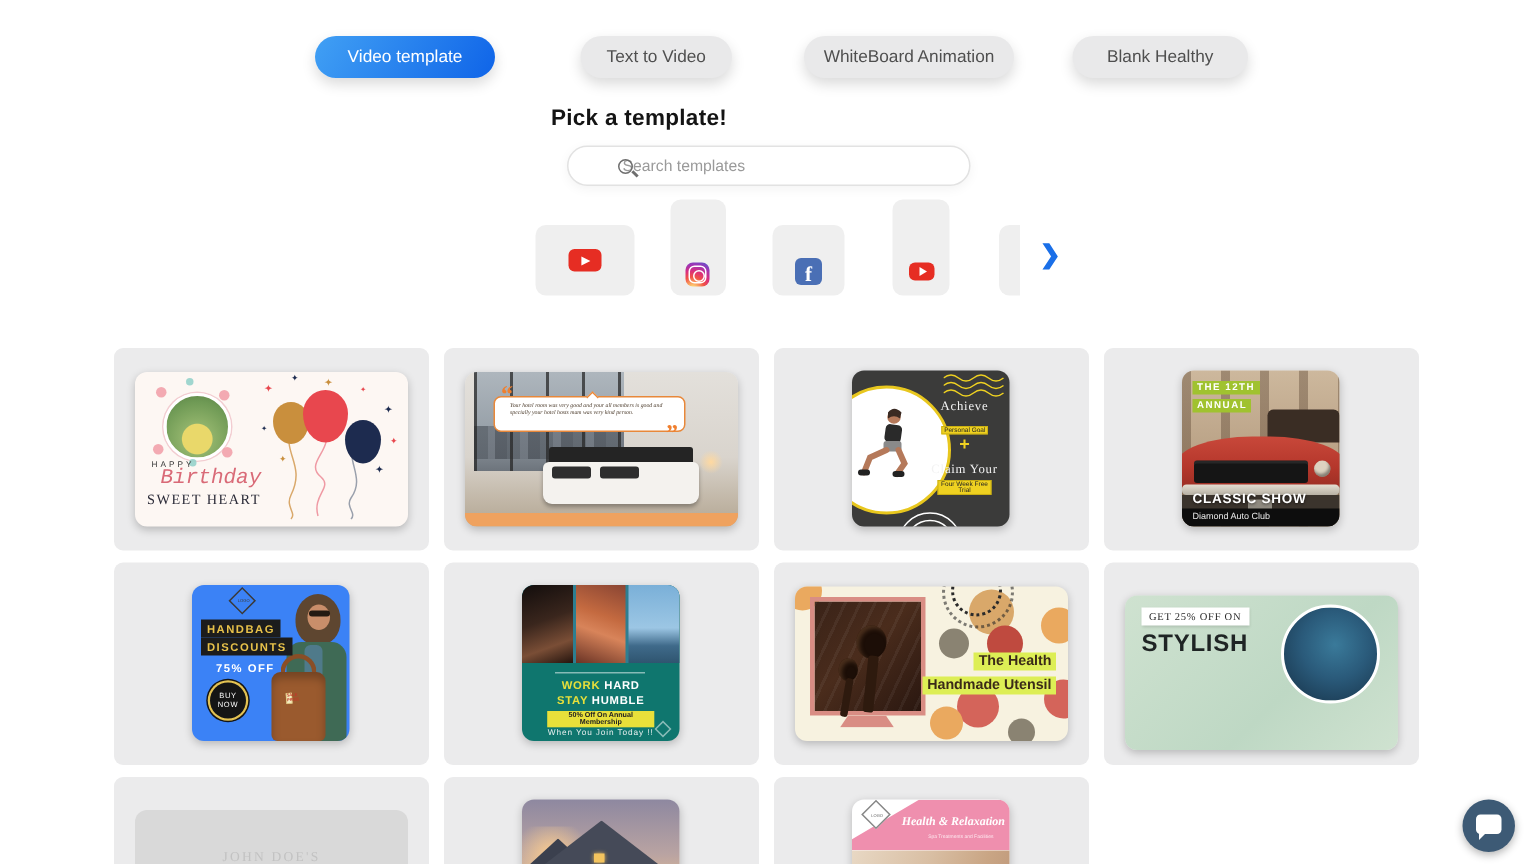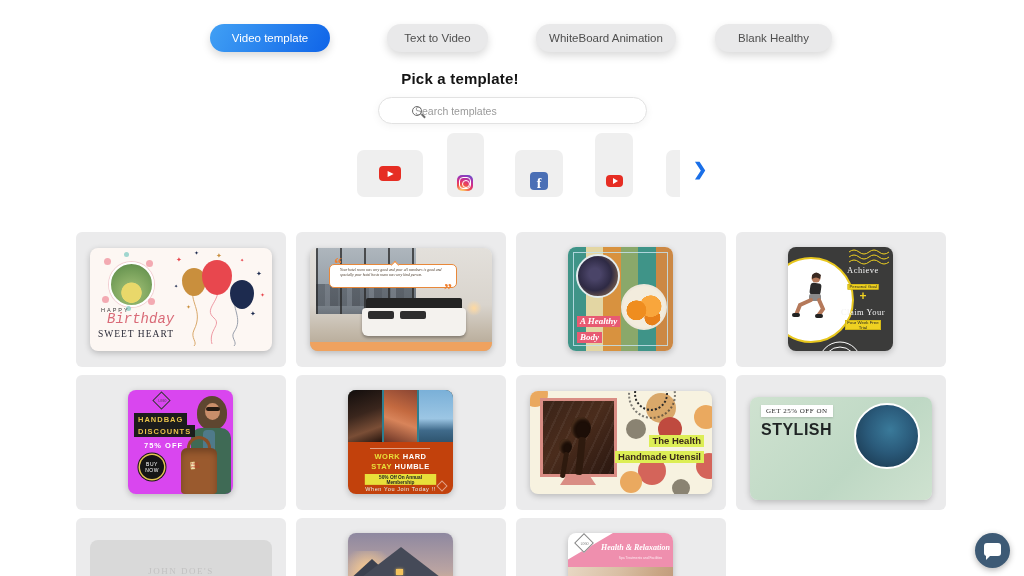--- a/index.html
+++ b/index.html
@@ -4,21 +4,21 @@
 <style>
   * { margin:0; padding:0; box-sizing:border-box; }
   html,body { width:1024px; height:576px; }
   body { position:relative; overflow:hidden; background:#ffffff; font-family:"Liberation Sans",sans-serif; }
 
   
   .pill { position:absolute; top:24px; height:28px; border-radius:14px; display:flex; align-items:center; justify-content:center;
           font-size:11.5px; color:#4f4f4f; background:#e9e9ea; box-shadow:0 4px 9px rgba(0,0,0,.15); cursor:pointer; }
   .pill.active { background:linear-gradient(120deg,#41a0f4,#0f64e8); color:#fff; }
 
-  .page-title { position:absolute; top:70px; left:0; width:852px; text-align:center; font-size:15px; font-weight:700; color:#141414; letter-spacing:.2px;margin-left:34px; }
+  .page-title { position:absolute; top:70px; left:0; width:852px; text-align:center; font-size:15px; font-weight:700; color:#141414; letter-spacing:.2px; }
 
   
   .search { position:absolute; left:378px; top:97px; width:269px; height:27px; background:#fff; border:1px solid #e2e2e2;
             border-radius:14px; box-shadow:0 2px 8px rgba(0,0,0,.05); display:flex; align-items:center; padding-left:36px; }
   .mag { position:absolute; left:33px; top:8px; width:10px; height:10px; border:1.5px solid #6e6e6e; border-radius:50%; }
   .mag::after { content:""; position:absolute; width:5px; height:1.5px; background:#6e6e6e; transform:rotate(45deg); right:-5px; bottom:-1px; }
   .search input { border:none; outline:none; font-size:10.5px; color:#333; width:210px; background:transparent; font-family:"Liberation Sans",sans-serif; }
   .search input::placeholder { color:#9a9a9a; }
 
   
@@ -100,40 +100,40 @@
                 box-shadow:inset 0 2px 0 rgba(255,255,255,.08); }
   .car-light { position:absolute; left:88px; top:60px; width:11px; height:11px; border-radius:50%; background:#ddd3c0; box-shadow:inset -1px -2px 2px rgba(0,0,0,.4); }
   .car-bumper { position:absolute; left:0; top:76px; width:105px; height:7px; background:linear-gradient(180deg,#e4ded2,#b7b1a4); border-radius:3px; }
   .car-bottom { position:absolute; left:0; top:83px; width:105px; height:21px; background:#3b342d; }
   .car-plate { position:absolute; left:44px; top:86px; width:16px; height:8px; background:#8f8a80; border-radius:1px; }
   .car-badge { position:absolute; left:7px; background:#a0c22f; color:#fff; font-weight:bold; font-size:6.5px; letter-spacing:1px; padding:1px 3px; }
   .car-title { position:absolute; left:7px; top:80px; color:#fff; font-weight:bold; font-size:9px; letter-spacing:.5px; text-shadow:0 1px 2px rgba(0,0,0,.6); }
   .car-strip { position:absolute; left:0; top:92px; width:105px; height:12px; background:#0d0d0d; color:#e8e8e8; font-size:6px; line-height:12px; padding-left:7px; }
 
   
-  .c-bag { background:#d946ef; }
+  .c-bag { background:#3b82f6; }
   .bag-diamond { position:absolute; left:27px; top:4px; width:13px; height:13px; border:1px solid #3a3a3a; transform:rotate(45deg); }
   .bag-diamond-label { position:absolute; left:27px; top:8px; width:13px; text-align:center; font-size:6px; transform:scale(.45); color:#3a3a3a; }
   .bag-strip { position:absolute; left:6px; background:#1c1c1c; color:#e8c24a; font-weight:bold; font-size:7.5px; letter-spacing:1px; padding:1.5px 4px; }
   .bag-off { position:absolute; left:16px; top:51px; color:#fff; font-weight:bold; font-size:7.5px; letter-spacing:1px; }
   .bag-buy { position:absolute; left:12px; top:65px; width:24px; height:24px; border-radius:50%; background:#151515; color:#fff;
              display:flex; flex-direction:column; align-items:center; justify-content:center; font-size:5px; line-height:1.3; letter-spacing:.5px;
              box-shadow:0 0 0 1.5px #e3c253, 0 0 0 2.5px #151515; }
   .bag-woman-hair { position:absolute; right:6px; top:6px; width:30px; height:34px; border-radius:50% 50% 45% 45%; background:#5e4630; }
   .bag-woman-face { position:absolute; right:13px; top:13px; width:15px; height:17px; border-radius:50%; background:#c98e6a; }
   .bag-glasses { position:absolute; right:13px; top:17px; width:14px; height:4px; border-radius:2px; background:#241a12; }
   .bag-torso { position:absolute; right:2px; top:38px; width:40px; height:66px; border-radius:10px 10px 0 0; background:#3f6a55; }
   .bag-scarf { position:absolute; right:18px; top:40px; width:12px; height:30px; background:#4f7a8a; border-radius:4px; }
   .bag-body { position:absolute; right:16px; top:58px; width:36px; height:46px; border-radius:6px 6px 4px 4px; background:#9a5a2e; box-shadow:inset 0 4px 6px rgba(0,0,0,.25); }
   .bag-handle { position:absolute; right:22px; top:46px; width:24px; height:18px; border:3px solid #8a4e26; border-bottom:none; border-radius:12px 12px 0 0; }
   .bag-tag { position:absolute; right:36px; top:72px; width:9px; height:16px; background:#f5ecc0; border:1px solid #d8c070; color:#c03a2a;
              font-size:6px; line-height:1.1; transform:rotate(-4deg) scale(.45); transform-origin:50% 0; text-align:center; font-weight:bold; }
 
   
-  .c-gym { background:#c2410c; }
+  .c-gym { background:#0f766e; }
   .gym-photos { position:absolute; left:0; top:0; width:105px; height:52px; display:flex; gap:2px; background:#2e7e90; }
   .gym-photos div { flex:1; }
   .gym-p1 { background:linear-gradient(160deg,#120d0c 0%,#3a261d 45%,#7a4e36 75%,#24140e 100%); }
   .gym-p2 { background:linear-gradient(200deg,#8a4533 0%,#c46a40 40%,#d8845a 60%,#6a3325 100%); }
   .gym-p3 { background:linear-gradient(180deg,#7ab0d8 0%,#9cc6e4 55%,#3f6a8a 78%,#2f5570 100%); }
   .gym-line { position:absolute; left:22px; top:58px; width:60px; height:1px; background:rgba(255,255,255,.5); }
   .gym-t1 { position:absolute; left:0; top:62px; width:105px; text-align:center; font-size:7.5px; font-weight:bold; letter-spacing:.5px; color:#fff; }
   .gym-t1 .y { color:#e8e03a; }
   .gym-offer { position:absolute; left:0; top:84px; width:105px; text-align:center; }
   .gym-offer span { display:inline-block; background:#e8e03a; color:#222; font-size:7px; transform:scale(.68); transform-origin:50% 0; padding:1px 3px; font-weight:bold; }
@@ -265,35 +265,20 @@
       <div class="hotel-strip"></div>
       <div class="quote-bubble">
         <span class="quote-notch"></span>
         <span class="quote-mark" style="left:4px;top:-6px;">“</span>
         <div class="quote-text">Your hotel room was very good and your all members is good and specially your hotel hosts mam was very kind person.</div>
         <span class="quote-mark" style="right:4px;bottom:-8px;">”</span>
       </div>
     </div>
   </div>
 
-  <div class="slot">
-    <div class="thumb sq c-healthy">
-      <div class="plank" style="background:#3f9488;"></div>
-      <div class="plank" style="background:#e3d6a3;"></div>
-      <div class="plank" style="background:#d8923f;"></div>
-      <div class="plank" style="background:#8aa86a;"></div>
-      <div class="plank" style="background:#3f9488;"></div>
-      <div class="plank" style="background:#cc8844;"></div>
-      <div class="healthy-frame"></div>
-      <div class="healthy-c1"></div>
-      <div class="healthy-c2"></div>
-      <div class="healthy-txt" style="bottom:24px;">A Healthy</div>
-      <div class="healthy-txt" style="bottom:8px;">Body</div>
-    </div>
-  </div>
 
   <div class="slot">
     <div class="thumb sq c-fit">
       <div class="fit-circle"></div>
       <svg width="46" height="48" style="position:absolute;left:2px;top:24px;">
         <circle cx="26" cy="7" r="4.5" fill="#b5795a"></circle>
         <path d="M22,4 q4,-5 9,0 l-1,4 q-4,-3 -8,0 z" fill="#3a2a22"></path>
         <rect x="20" y="12" width="11" height="12" rx="3" fill="#2a2a2a" transform="rotate(8 25 18)"></rect>
         <rect x="19" y="23" width="12" height="7" rx="2" fill="#8a8a8a"></rect>
         <path d="M21,29 L10,34 L6,44" stroke="#b5795a" stroke-width="4" fill="none" stroke-linecap="round"></path>
@@ -313,20 +298,36 @@
           <circle cx="28" cy="28" r="21" stroke="#fff" fill="none"></circle>
       </svg>
       <div class="fit-h" style="top:18px;">Achieve</div>
       <div class="fit-tag" style="top:30px;"><span>Personal Goal</span></div>
       <div class="fit-plus" style="top:42px;">+</div>
       <div class="fit-h" style="top:60px;">Claim Your</div>
       <div class="fit-tag" style="top:73px;"><span>Four Week Free Trial</span></div>
     </div>
   </div>
 
+  <div class="slot">
+    <div class="thumb sq c-car">
+      <div class="car-trees"></div>
+      <div class="car-window"></div>
+      <div class="car-body"></div>
+      <div class="car-grille"></div>
+      <div class="car-light"></div>
+      <div class="car-bumper"></div>
+      <div class="car-bottom"></div>
+      <div class="car-plate"></div>
+      <div class="car-badge" style="top:7px;">THE 12TH</div>
+      <div class="car-badge" style="top:19px;">ANNUAL</div>
+      <div class="car-title">CLASSIC SHOW</div>
+      <div class="car-strip">Diamond Auto Club</div>
+    </div>
+  </div>
 
   <div class="slot">
     <div class="thumb sq c-bag">
       <div class="bag-woman-hair"></div>
       <div class="bag-woman-face"></div>
       <div class="bag-glasses"></div>
       <div class="bag-torso"></div>
       <div class="bag-scarf"></div>
       <div class="bag-handle"></div>
       <div class="bag-body"></div>

